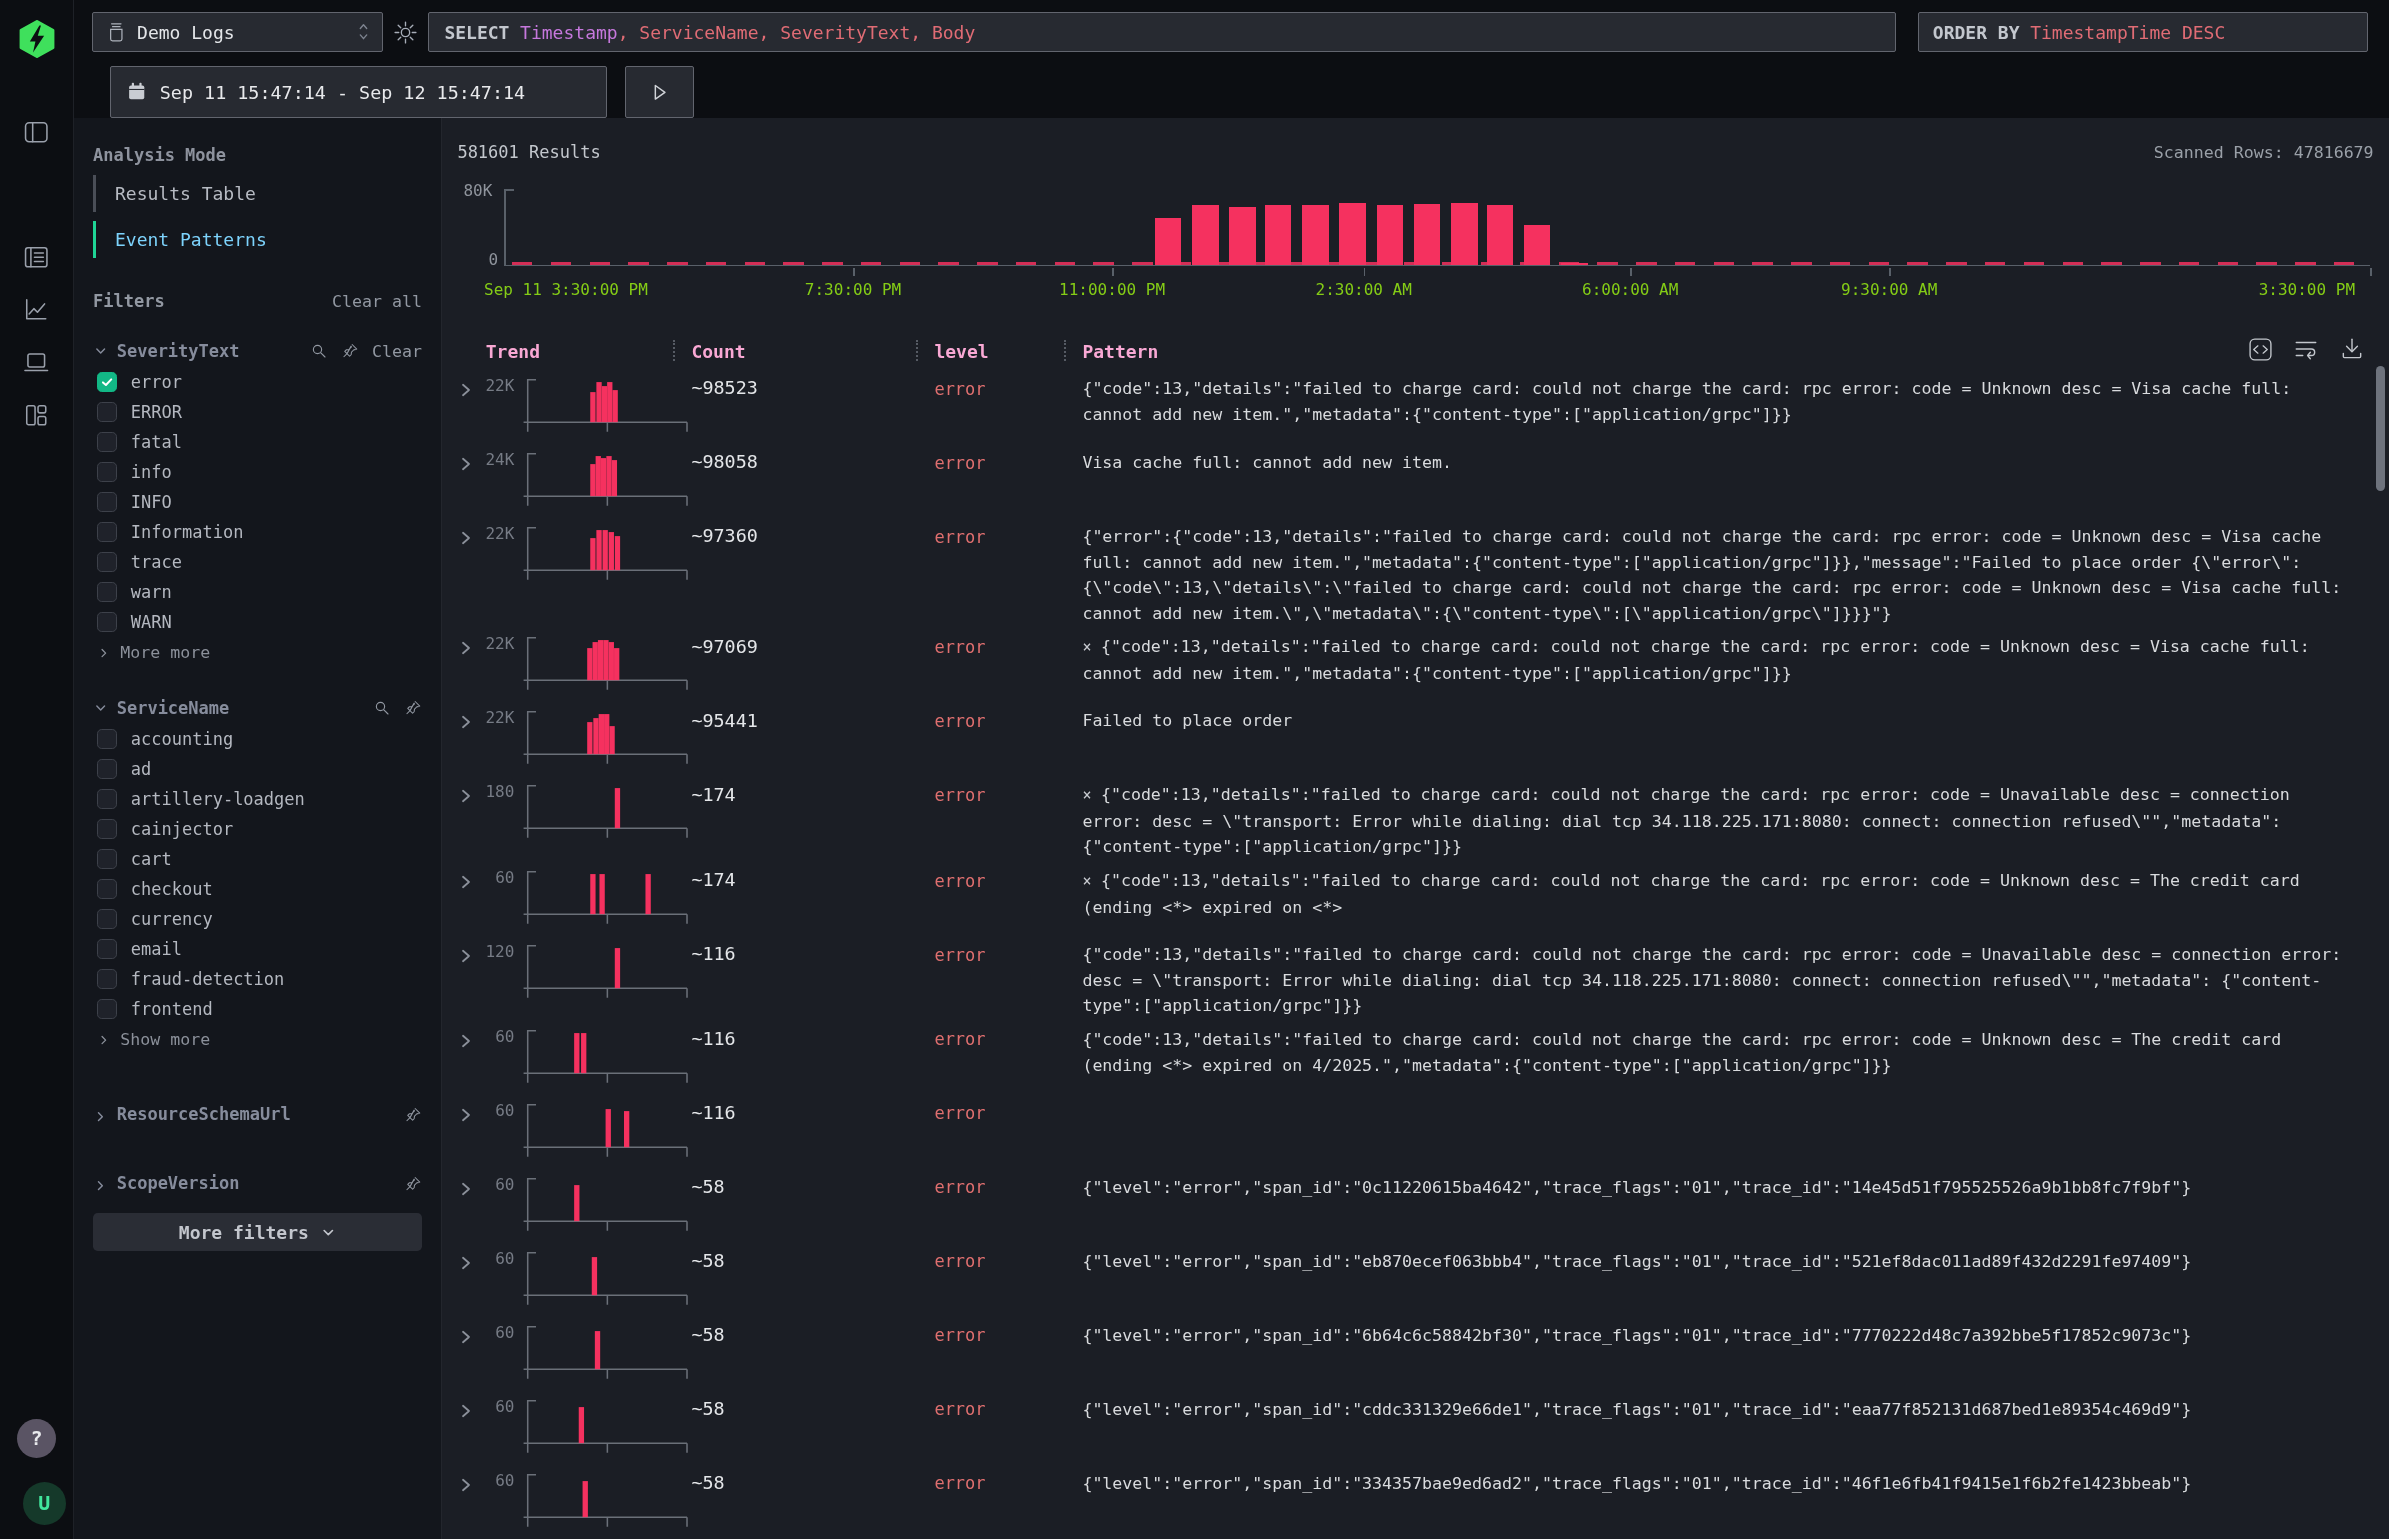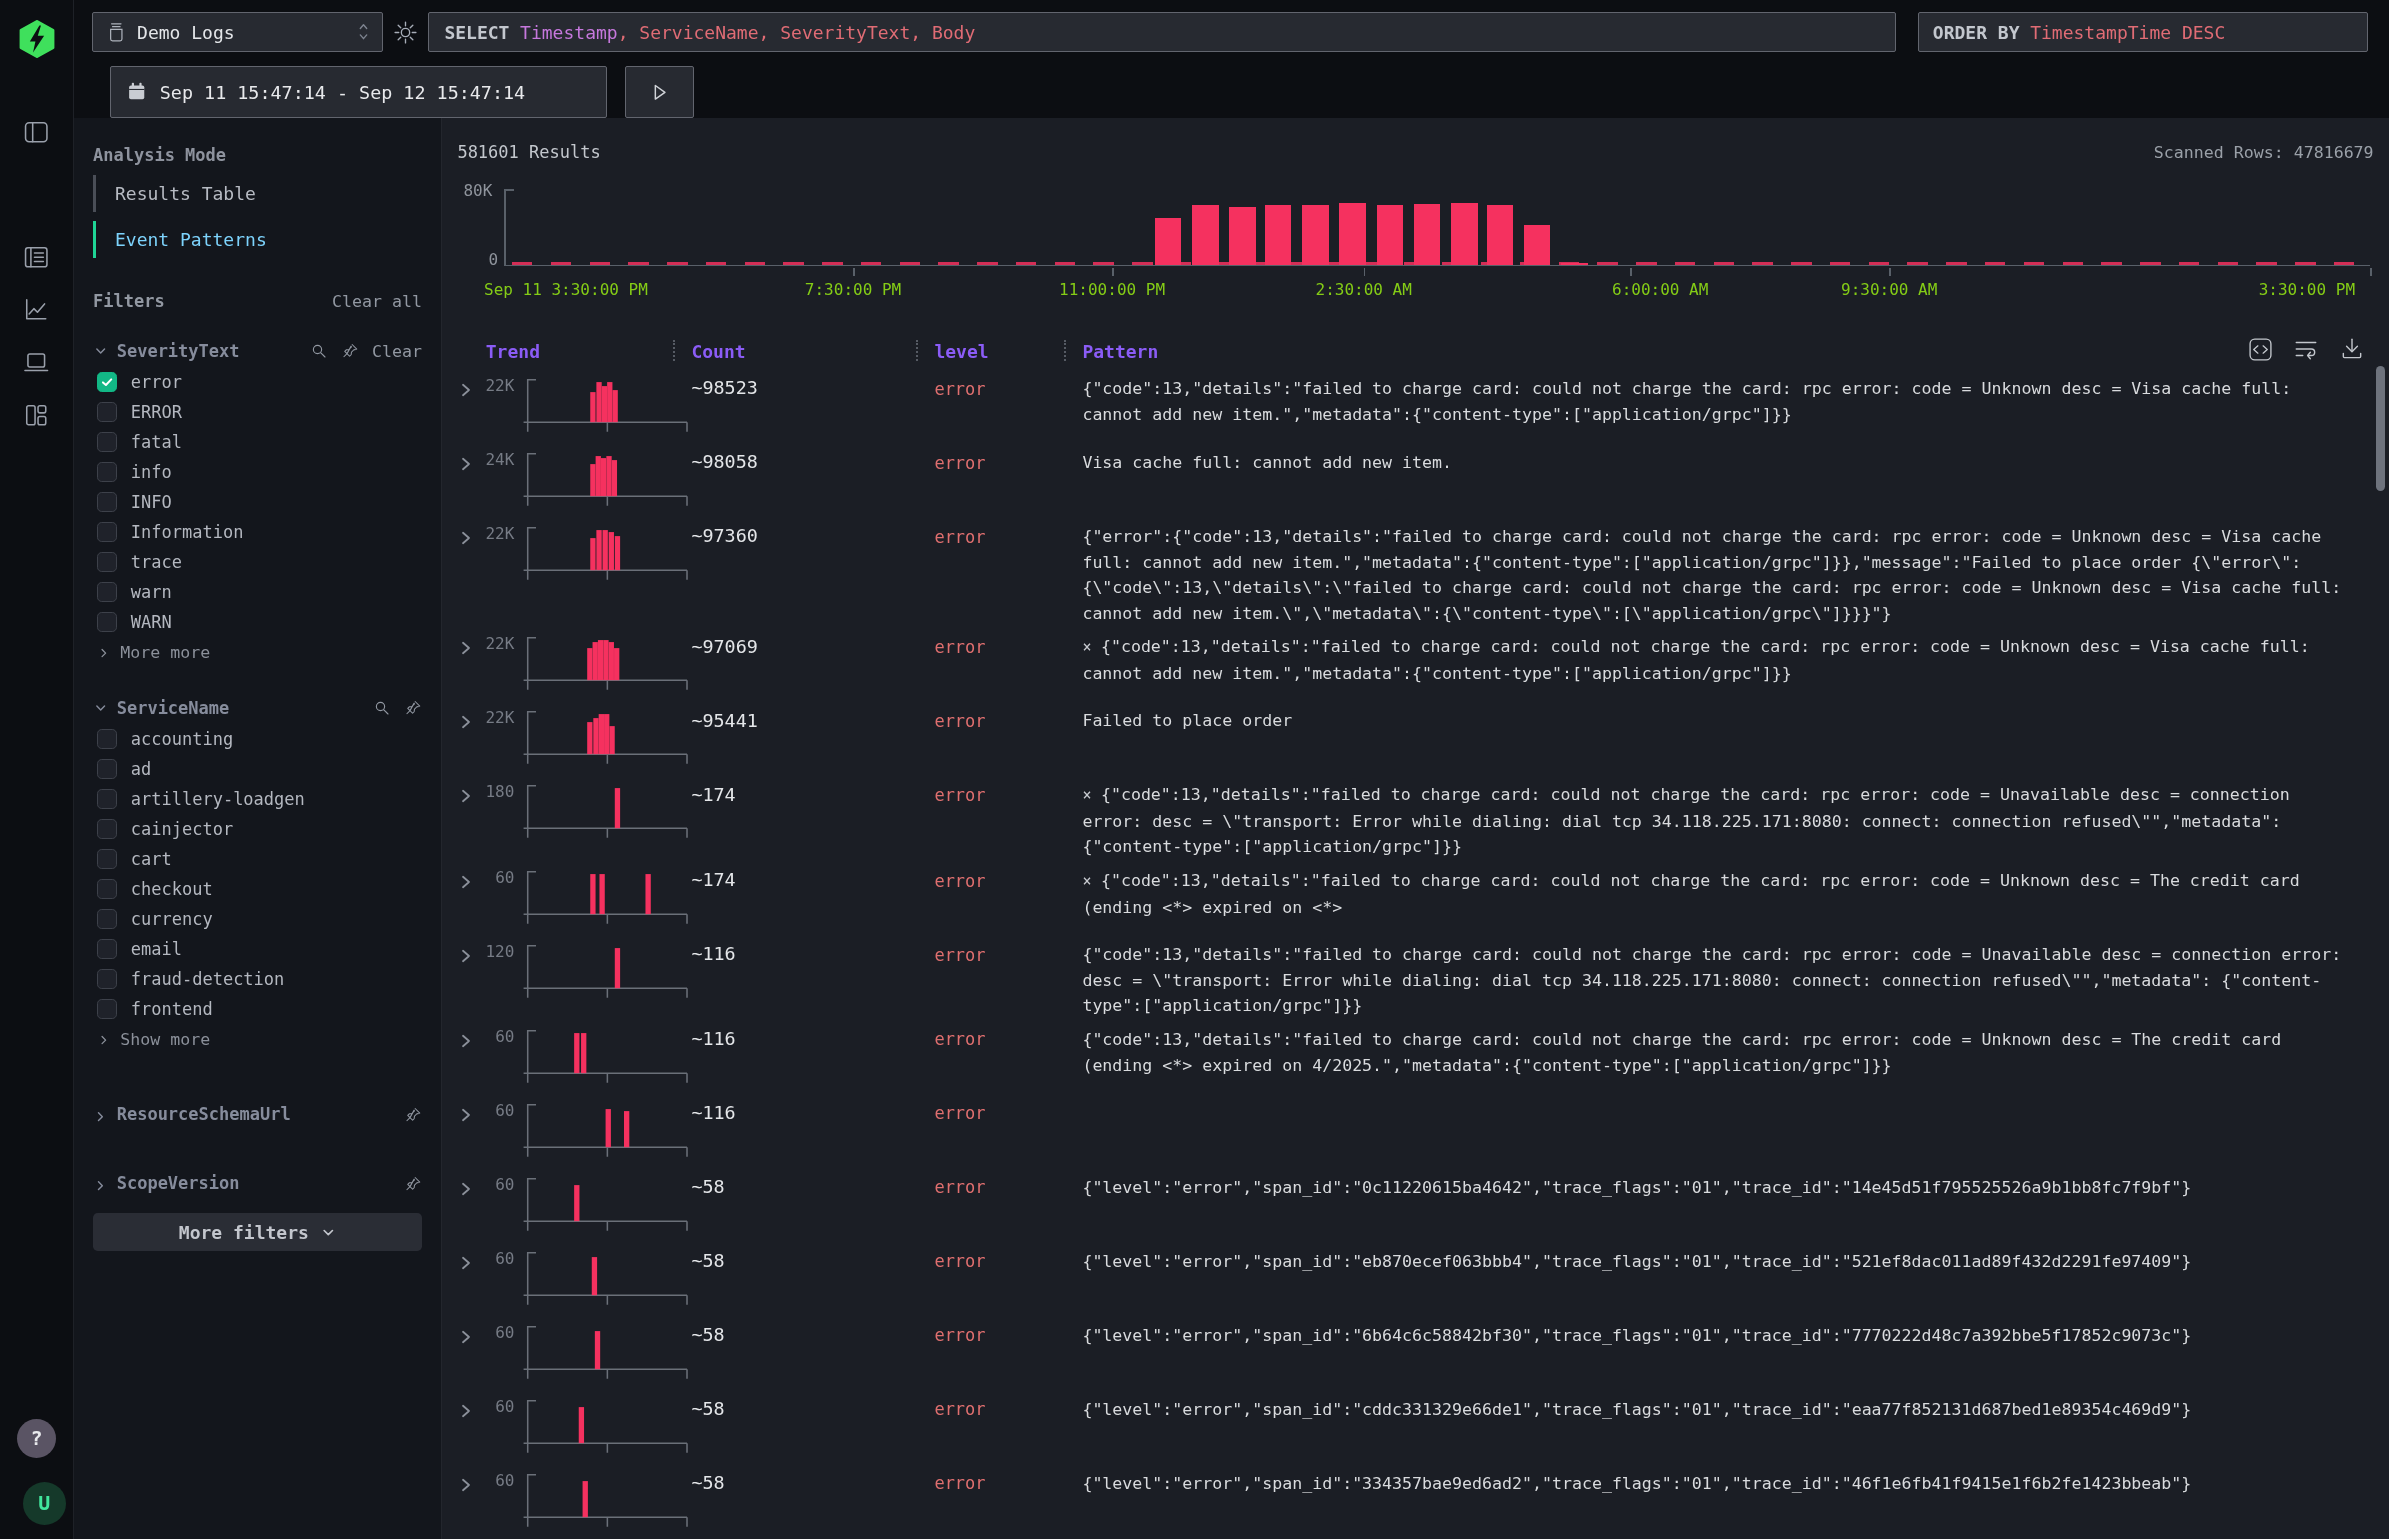--- a/index.html
+++ b/index.html
@@ -92,21 +92,21 @@
   .h-bar { position:absolute; bottom:0; width:1.42%; background:#f5315f; }
   .h-dash { position:absolute; bottom:0; height:3px; background:#f5315f; opacity:.85; }
   .h-xrow { position:absolute; left:49px; right:3.6px; top:101px; height:36px; }
   .h-tick { position:absolute; top:0; width:1.8px; height:8.3px; background:#596069; }
   .h-xlab { position:absolute; top:12px; font-size:16px; color:#84cc16; white-space:nowrap; }
 
   
   .ptable { margin-top:18px; }
   .thead { display:grid; grid-template-columns:26px 208px 243px 148px 1fr; align-items:center;
     height:33px; position:relative; }
-  .th { font-size:18px; font-weight:bold; color:#8b5cf6; position:relative; }
+  .th { font-size:18px; font-weight:bold; color:#f9a8d4; position:relative; }
   .th .dots { position:absolute; left:-18px; top:-1.2px; height:21.4px; border-left:2.4px dotted #565b64; }
   .th-trend { padding-left:2.4px; }
   .tbl-tools { position:absolute; right:8.3px; top:1.2px; display:flex; align-items:center; gap:20px; }
   .tool-icon { cursor:pointer; display:flex; }
   .tool-icon svg { stroke:#c3c7cd; fill:none; stroke-width:2.6; stroke-linecap:round; stroke-linejoin:round; }
   .trow { display:grid; grid-template-columns:26px 208px 243px 148px 1fr; align-items:start;
     min-height:74px; padding-top:7.1px; cursor:pointer; }
   .expander { padding-top:6px; }
   .trend { display:flex; align-items:flex-start; }
   .ymax { width:37px; text-align:right; padding-right:6px; font-size:16px; color:#767b85; padding-top:1.2px; }
@@ -467,21 +467,21 @@
             </div>
           <div class="h-xrow" id="hist-xrow">
               <span class="h-xlab" style="left: -1.2%;">Sep 11 3:30:00 PM</span>
               <span class="h-tick" style="left: 18.6%;"></span>
               <span class="h-xlab" style="left: 18.6%; transform: translateX(-50%);">7:30:00 PM</span>
               <span class="h-tick" style="left: 32.5%;"></span>
               <span class="h-xlab" style="left: 32.5%; transform: translateX(-50%);">11:00:00 PM</span>
               <span class="h-tick" style="left: 46%;"></span>
               <span class="h-xlab" style="left: 46%; transform: translateX(-50%);">2:30:00 AM</span>
               <span class="h-tick" style="left: 60.3%;"></span>
-              <span class="h-xlab" style="left: 60.3%; transform: translateX(-50%); margin-left: 30px;">6:00:00 AM</span>
+              <span class="h-xlab" style="left: 60.3%; transform: translateX(-50%);">6:00:00 AM</span>
               <span class="h-tick" style="left: 74.2%;"></span>
               <span class="h-xlab" style="left: 74.2%; transform: translateX(-50%);">9:30:00 AM</span>
               <span class="h-tick" style="left: 100%;"></span>
               <span class="h-xlab" style="right: 15px;">3:30:00 PM</span>
             </div>
         </div>
 
         <section class="ptable">
           <div class="thead">
             <span></span>

